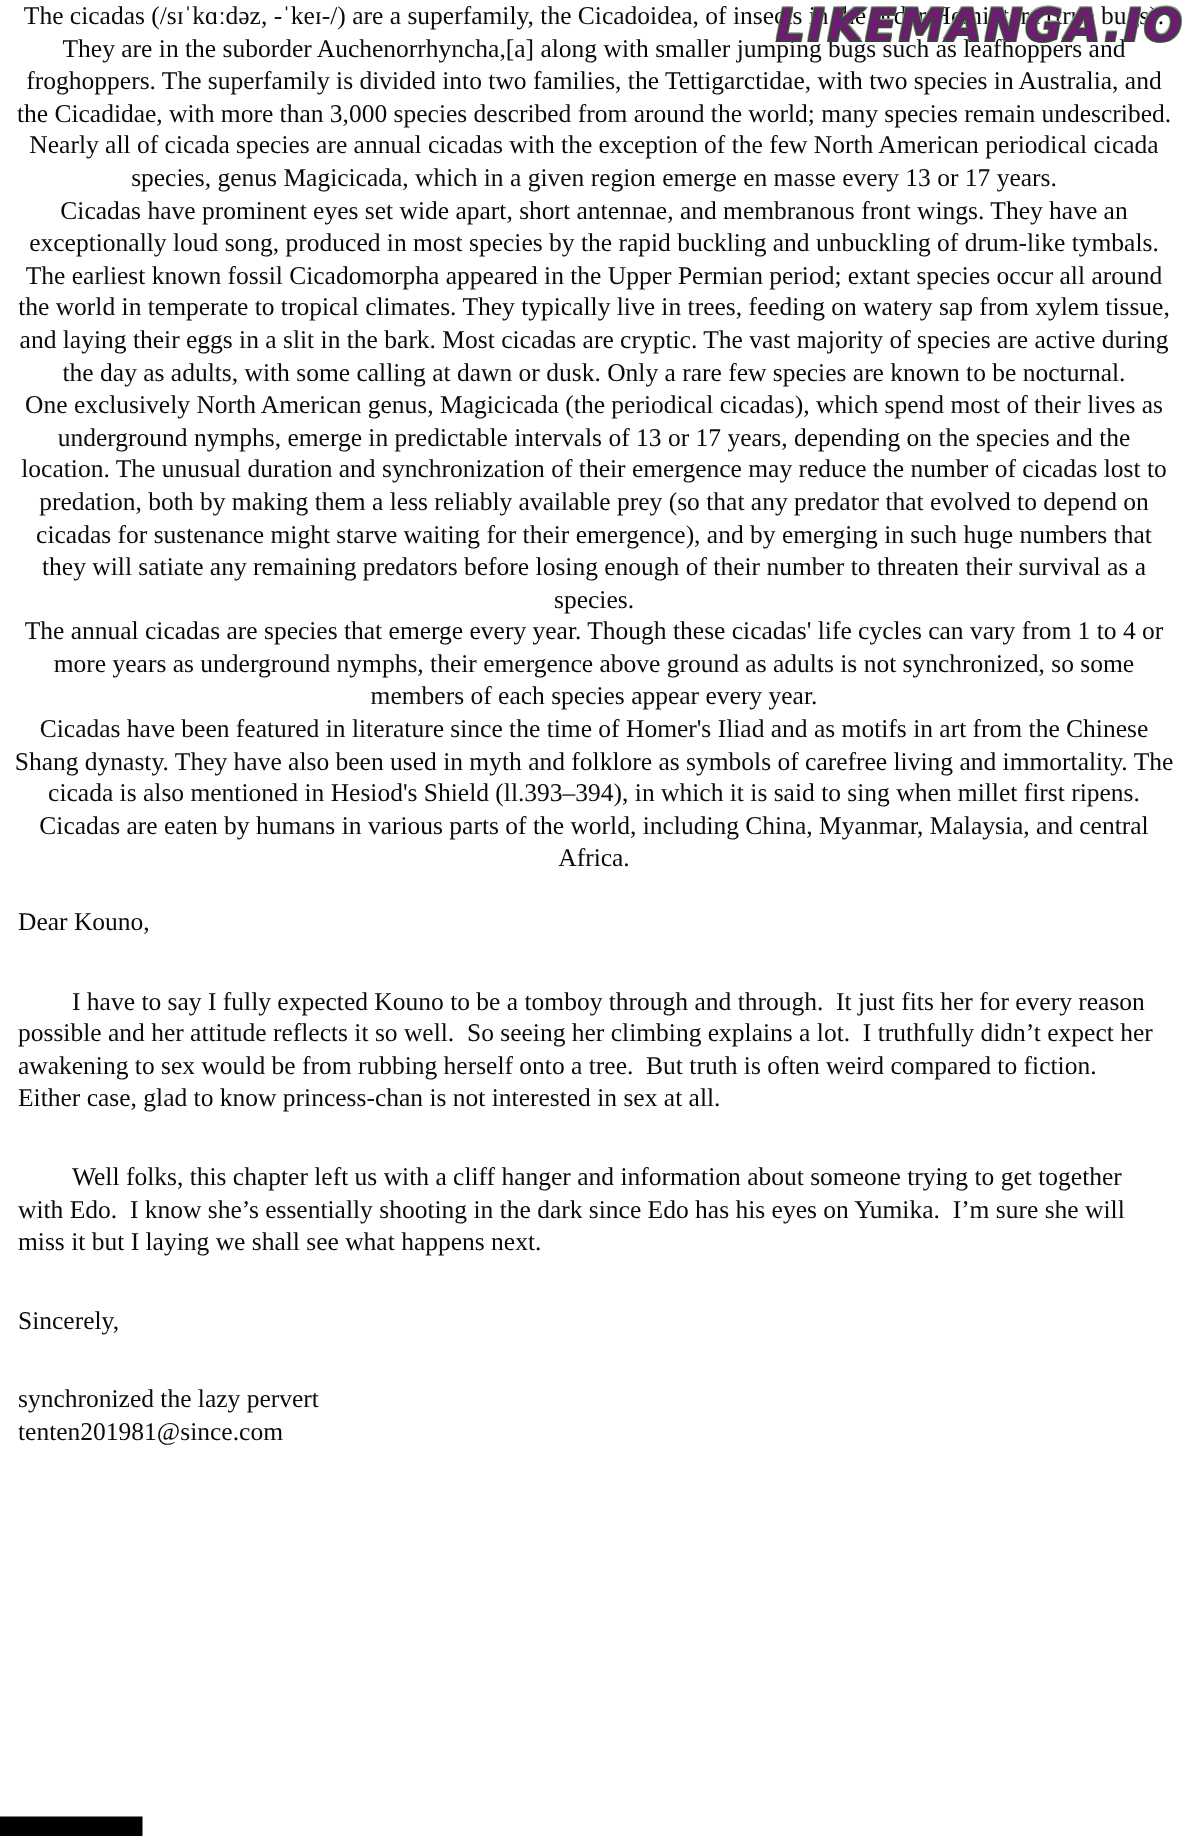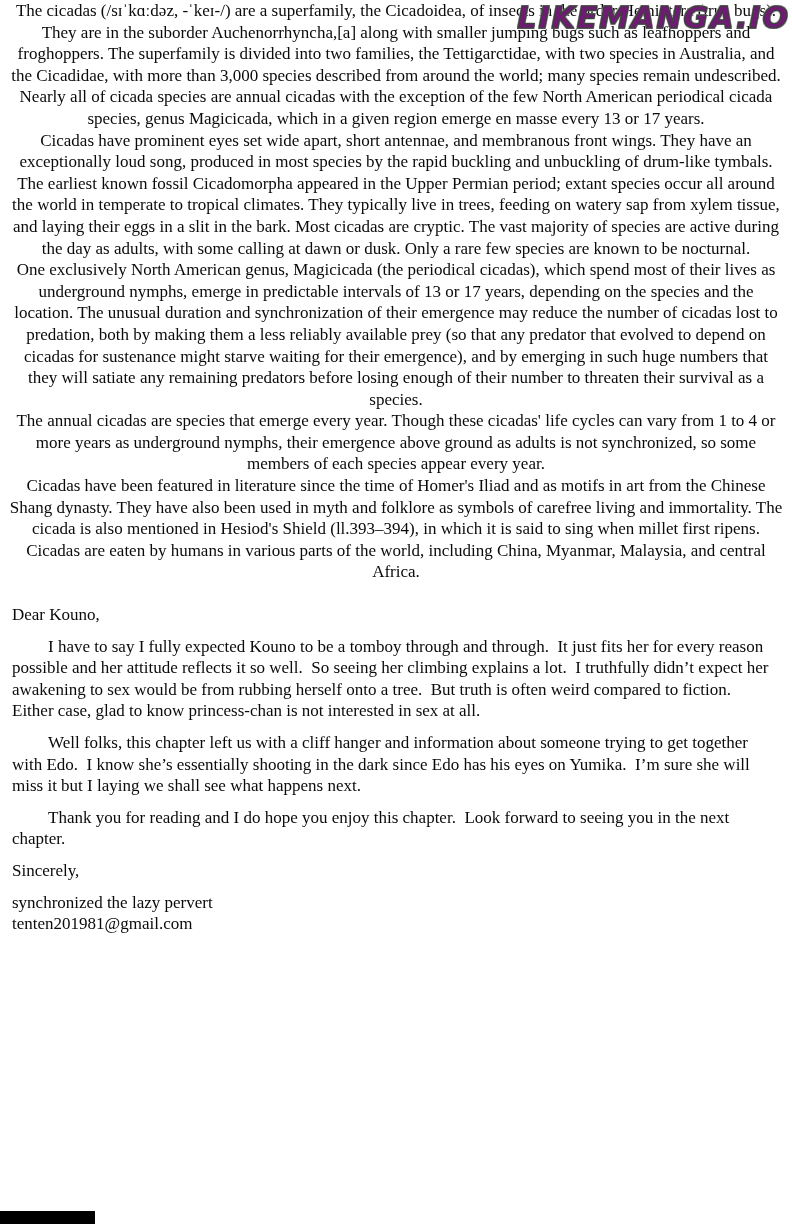--- a/index.html
+++ b/index.html
@@ -42,21 +42,21 @@
   .article p {
     margin: 0;
     text-align: center;
   }
   .letter {
     margin-top: 21px;
     padding: 0 12px 0 12px;
     text-align: left;
   }
   .letter p { margin: 0; }
-  .letter p.gap { margin-top: 10px; }
+  .letter p.gap { margin-top: 31px; }
   .letter p.indent {
     text-indent: 36px;
     white-space: pre-wrap;
   }
   .corner-bar {
     position: absolute;
     left: 0;
     bottom: 0;
     width: 95px;
     height: 13px;
@@ -76,21 +76,20 @@
     <p>Cicadas have prominent eyes set wide apart, short antennae, and membranous front wings. They have an exceptionally loud song, produced in most species by the rapid buckling and unbuckling of drum-like tymbals. The earliest known fossil Cicadomorpha appeared in the Upper Permian period; extant species occur all around the world in temperate to tropical climates. They typically live in trees, feeding on watery sap from xylem tissue, and laying their eggs in a slit in the bark. Most cicadas are cryptic. The vast majority of species are active during the day as adults, with some calling at dawn or dusk. Only a rare few species are known to be nocturnal.</p>
     <p>One exclusively North American genus, Magicicada (the periodical cicadas), which spend most of their lives as underground nymphs, emerge in predictable intervals of 13 or 17 years, depending on the species and the location. The unusual duration and synchronization of their emergence may reduce the number of cicadas lost to predation, both by making them a less reliably available prey (so that any predator that evolved to depend on cicadas for sustenance might starve waiting for their emergence), and by emerging in such huge numbers that they will satiate any remaining predators before losing enough of their number to threaten their survival as a species.</p>
     <p>The annual cicadas are species that emerge every year. Though these cicadas' life cycles can vary from 1 to 4 or more years as underground nymphs, their emergence above ground as adults is not synchronized, so some members of each species appear every year.</p>
     <p>Cicadas have been featured in literature since the time of Homer's Iliad and as motifs in art from the Chinese Shang dynasty. They have also been used in myth and folklore as symbols of carefree living and immortality. The cicada is also mentioned in Hesiod's Shield (ll.393–394), in which it is said to sing when millet first ripens. Cicadas are eaten by humans in various parts of the world, including China, Myanmar, Malaysia, and central Africa.</p>
   </div>
 
   <div class="letter">
     <p>Dear Kouno,</p>
     <p class="gap indent">I have to say I fully expected Kouno to be a tomboy through and through.  It just fits her for every reason possible and her attitude reflects it so well.  So seeing her climbing explains a lot.  I truthfully didn’t expect her awakening to sex would be from rubbing herself onto a tree.  But truth is often weird compared to fiction.  Either case, glad to know princess-chan is not interested in sex at all.</p>
     <p class="gap indent">Well folks, this chapter left us with a cliff hanger and information about someone trying to get together with Edo.  I know she’s essentially shooting in the dark since Edo has his eyes on Yumika.  I’m sure she will miss it but I laying we shall see what happens next.</p>
-    <p class="gap indent">Thank you for reading and I do hope you enjoy this chapter.  Look forward to seeing you in the next chapter.</p>
     <p class="gap">Sincerely,</p>
     <p class="gap">synchronized the lazy pervert</p>
-    <p>tenten201981@gmail.com</p>
+    <p>tenten201981@since.com</p>
   </div>
 
   <div class="corner-bar"></div>
 
 </div>
 
 </body></html>

